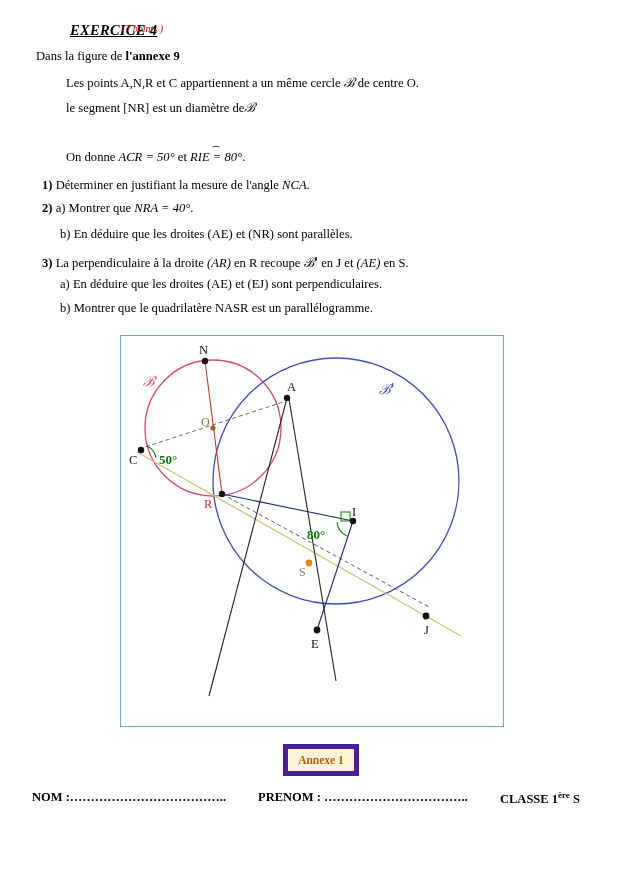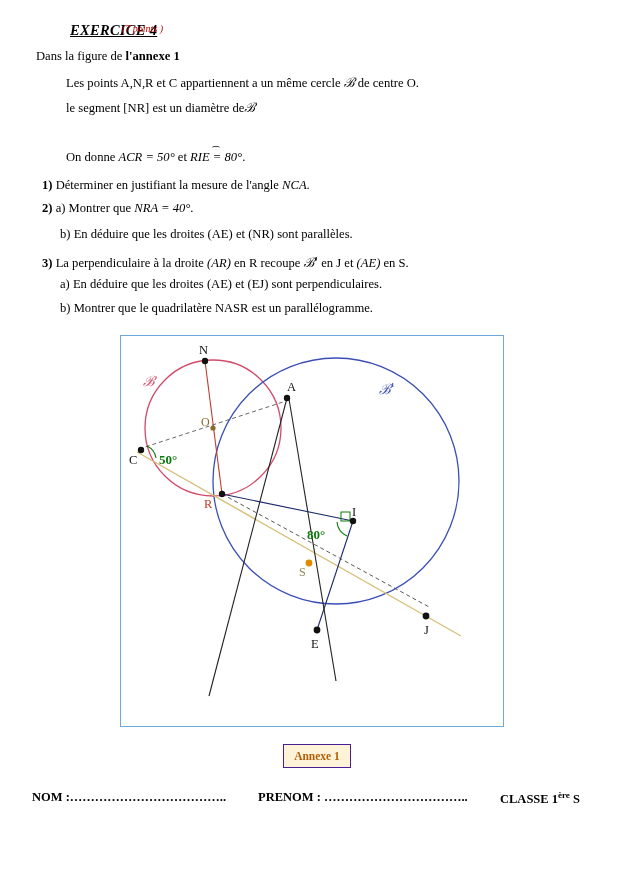--- a/index.html
+++ b/index.html
@@ -104,21 +104,21 @@
   }
   .figure-box svg { display: block; }
 
   
   .annexe {
     position: absolute;
     left: 283px;
     top: 744px;
     width: 66px;
     height: 22px;
-    border: 1px solid #4c1d95;
+    border: 5px solid #4c1d95;
     background: #fdf3d8;
     color: #b45f06;
     font-weight: bold;
     font-size: 11.5px;
     display: flex;
     align-items: center;
     justify-content: center;
   }
 
   
@@ -136,21 +136,21 @@
 </style>
 </head>
 <body>
 
 <div class="page">
 
   <div class="ex-title">EXERCICE 4</div>
   <div class="ex-points">(7 points )</div>
 
   <div class="intro">
-    <span>Dans la figure de </span><b>l'annexe 1</b>
+    <span>Dans la figure de </span><b>l'annexe 9</b>
   </div>
 
   <div class="line l1">
     <span>Les points A,N,R et C appartiennent a un même cercle</span>
     <span class="script">ℬ</span>
     <span>de centre O.</span>
   </div>
 
   <div class="line l2">
     <span>le segment [NR] est un diamètre de</span><span class="script">ℬ</span>

